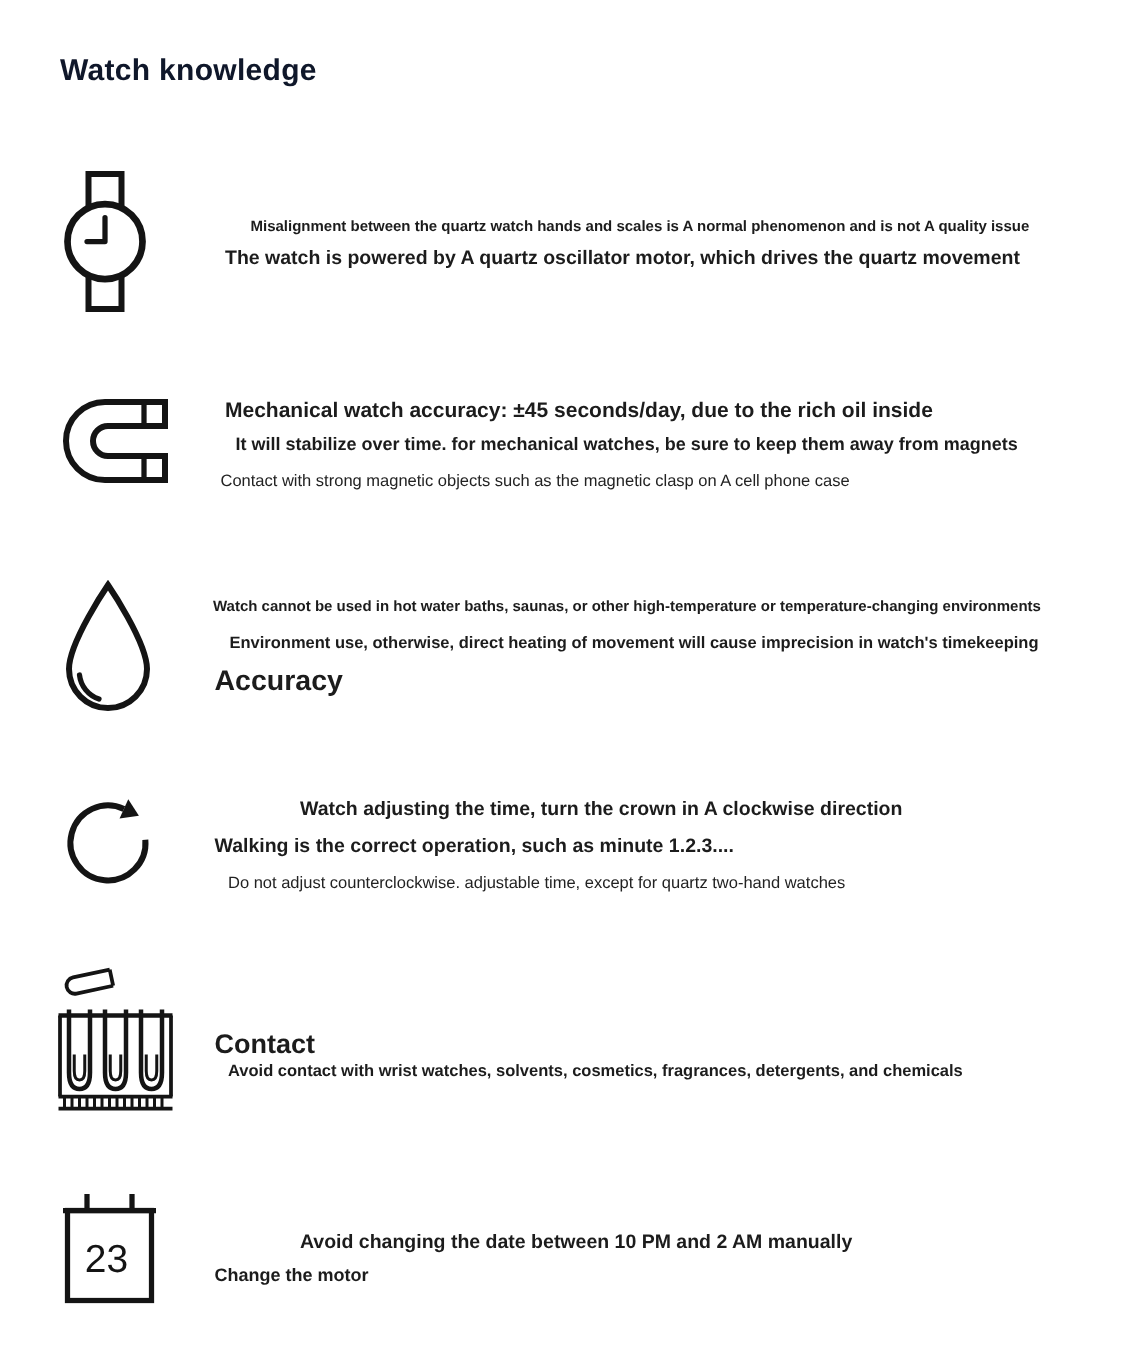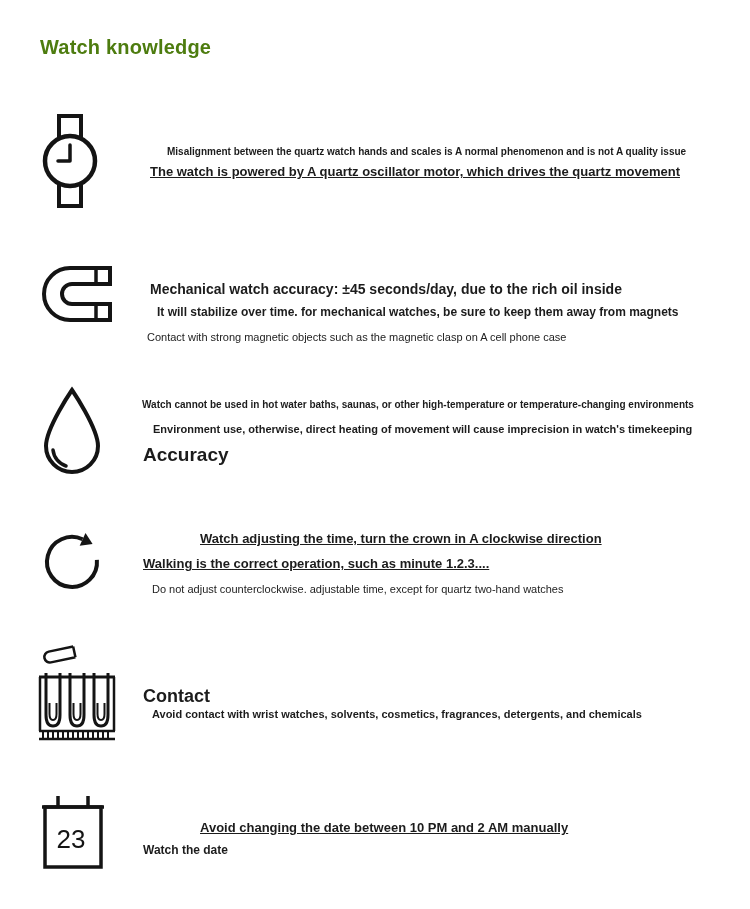--- a/index.html
+++ b/index.html
@@ -7,33 +7,33 @@
   body {
     width:750px; height:909px;
     font-family:"Liberation Sans", sans-serif;
     color:#1c1c1c;
     position:relative;
     overflow:hidden;
   }
   .page { position:relative; width:750px; height:909px; background:#fff; }
   .title {
     position:absolute; left:40px; top:36px;
-    font-size:20px; font-weight:700; letter-spacing:.2px; color:#4d7c0f;
+    font-size:20px; font-weight:700; letter-spacing:.2px; color:#0f172a;
   }
   .section { position:absolute; left:0; width:750px; }
   .icon { position:absolute; }
   .icon svg { display:block; }
   .icon svg text { font-family:"Liberation Sans", sans-serif; }
   .text { position:absolute; left:140px; right:6px; }
   .line { white-space:nowrap; line-height:1.2; color:#1c1c1c; }
   .s10{font-size:10px; line-height:12px;}
   .s11{font-size:11px; line-height:14px;}
   .s12{font-size:12px; line-height:15px;}
-  .s13{font-size:13px; line-height:16px;text-decoration:underline;}
-  .s14{font-size:14px; line-height:17px;margin-top:16px;}
+  .s13{font-size:13px; line-height:16px;}
+  .s14{font-size:14px; line-height:17px;}
   .s16{font-size:19px; line-height:19px;}
   .s18{font-size:18px; line-height:21px;}
   .b{font-weight:700;}
   .r{font-weight:400; color:#222;}
 </style>
 </head>
 <body>
 
 <div class="page">
 
@@ -124,17 +124,17 @@
     <div class="icon" style="left:40px; top:2px;">
       <svg width="66" height="78" viewBox="0 0 66 78" fill="none">
         <path d="M2 14 H64" stroke="#141414" stroke-width="3.5"></path>
         <path d="M18 3 V14 M48 3 V14" stroke="#141414" stroke-width="3.5"></path>
         <rect x="5" y="14" width="56" height="60" stroke="#141414" stroke-width="3.5"></rect>
         <text x="31" y="55" text-anchor="middle" font-size="26" fill="#141414">23</text>
       </svg>
     </div>
     <div class="text" style="top:29px;">
       <div class="line s13 b" style="margin-left:60px;">Avoid changing the date between 10 PM and 2 AM manually</div>
-      <div class="line s12 b" style="margin-left:3px; margin-top:7px;">Watch the date</div>
+      <div class="line s12 b" style="margin-left:3px; margin-top:7px;">Change the motor</div>
     </div>
   </div>
 
 </div>
 
 </body></html>

